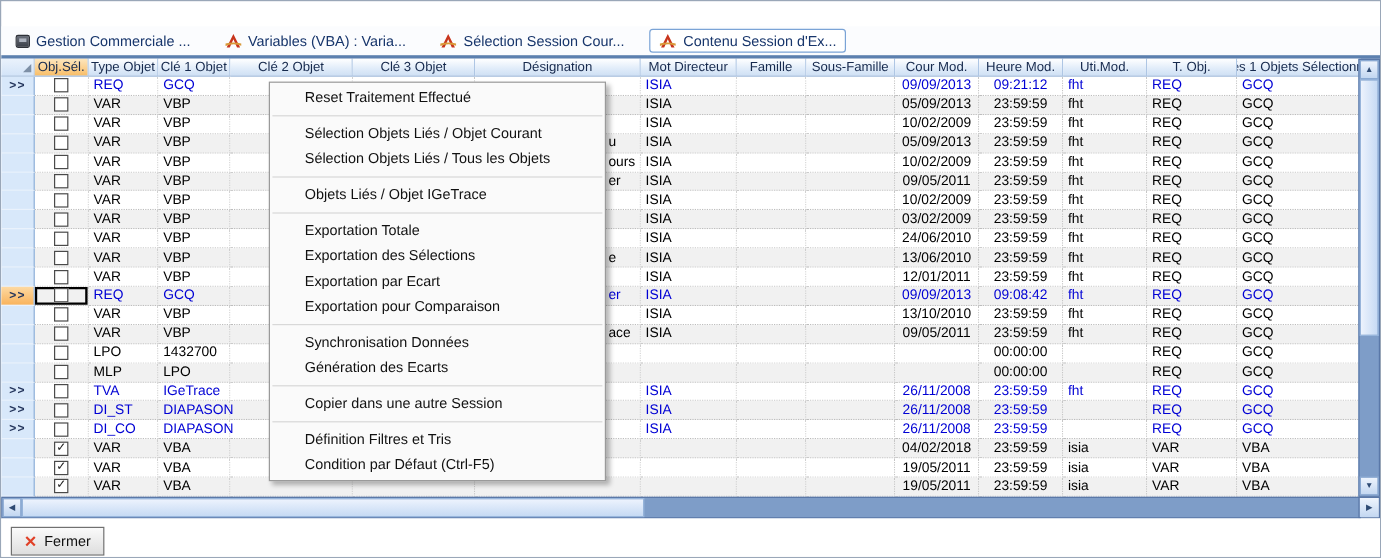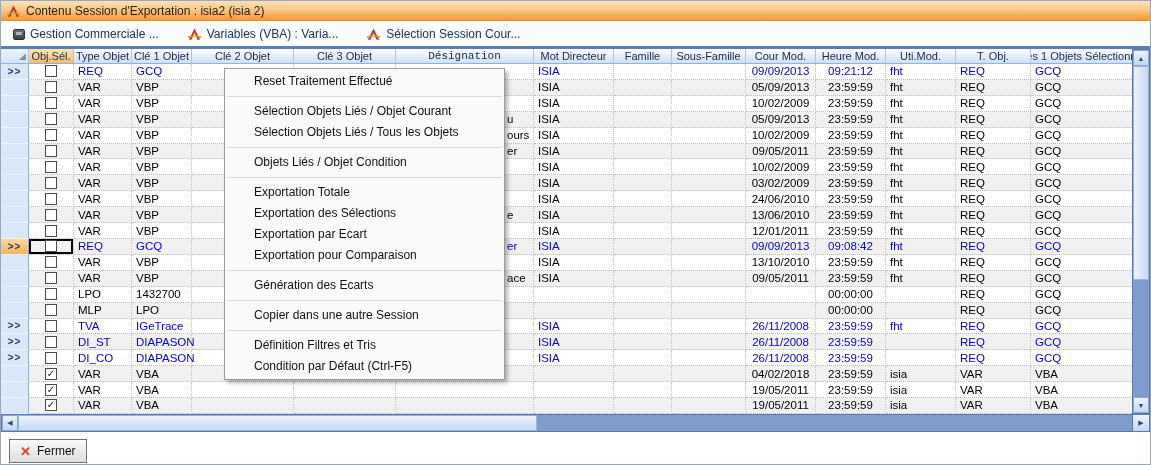--- a/index.html
+++ b/index.html
@@ -125,62 +125,62 @@
     background:linear-gradient(#fafafa,#dedede); border:1px solid #707070;
     font-size:12px; color:#111;
   }
   .xicon { color:#e04027; font-weight:bold; font-size:13px; line-height:13px; }
 </style>
 </head>
 <body>
 
 <div class="window">
 
-  <div class="titlebar">
-    <svg class="logo-a" viewBox="0 0 16 14">
-      <path d="M2 13 L8 1 L14 13 L11.2 13 L8 5.6 L4.8 13 Z" fill="#c8351d"></path>
-      <path d="M1 9.5 Q8 7.6 15 9.5 L15 11.4 Q8 8.6 1 11.6 Z" fill="#d99a3a"></path>
-    </svg>
-    <span class="title">Contenu Session d'Exportation : isia2 (isia 2)</span>
-  </div>
 
   <div class="tabbar">
     <div class="tab">
       <span class="tab-icon-box"></span>
       <span>Gestion Commerciale ...</span>
     </div>
     <div class="tab">
       <svg class="logo-a" viewBox="0 0 16 14">
           <path d="M2 13 L8 1 L14 13 L11.2 13 L8 5.6 L4.8 13 Z" fill="#c8351d"></path>
           <path d="M1 9.5 Q8 7.6 15 9.5 L15 11.4 Q8 8.6 1 11.6 Z" fill="#d99a3a"></path>
         </svg>
       <span>Variables (VBA) : Varia...</span>
     </div>
     <div class="tab">
       <svg class="logo-a" viewBox="0 0 16 14">
           <path d="M2 13 L8 1 L14 13 L11.2 13 L8 5.6 L4.8 13 Z" fill="#c8351d"></path>
           <path d="M1 9.5 Q8 7.6 15 9.5 L15 11.4 Q8 8.6 1 11.6 Z" fill="#d99a3a"></path>
         </svg>
       <span>Sélection Session Cour...</span>
     </div>
+    <div class="tab active">
+      <svg class="logo-a" viewBox="0 0 16 14">
+          <path d="M2 13 L8 1 L14 13 L11.2 13 L8 5.6 L4.8 13 Z" fill="#c8351d"></path>
+          <path d="M1 9.5 Q8 7.6 15 9.5 L15 11.4 Q8 8.6 1 11.6 Z" fill="#d99a3a"></path>
+        </svg>
+      <span>Contenu Session d'Ex...</span>
+    </div>
   </div>
 
   <div class="gridline"></div>
 
   <div class="grid">
     <div class="g-header" id="ghead">
         <div class="h corner" style="width: 28px;">
           <span class="corner-tri">◢</span>
         </div>
         <div class="h sorted" style="width: 45px;">Obj.Sél.</div>
         <div class="h" style="width: 58px;">Type Objet</div>
         <div class="h" style="width: 60px;">Clé 1 Objet</div>
         <div class="h" style="width: 102px;">Clé 2 Objet</div>
         <div class="h" style="width: 102px;">Clé 3 Objet</div>
-        <div class="h" style="width: 138px; font-family: Liberation Mono, monospace;">Désignation</div>
+        <div class="h" style="width: 138px;">Désignation</div>
         <div class="h" style="width: 80px;">Mot Directeur</div>
         <div class="h" style="width: 58px;">Famille</div>
         <div class="h" style="width: 74px;">Sous-Famille</div>
         <div class="h" style="width: 70px;">Cour Mod.</div>
         <div class="h" style="width: 70px;">Heure Mod.</div>
         <div class="h" style="width: 70px;">Uti.Mod.</div>
         <div class="h" style="width: 75px;">T. Obj.</div>
         <div class="h" style="width: 103px;">Clés 1 Objets Sélectionnés</div>
       </div>
     <div class="g-rows" id="grows">
@@ -668,27 +668,28 @@
   <div class="hbtn-right">
       <span>▶</span>
     </div>
 
   <div class="menu" id="ctxmenu">
       <div class="mi">Reset Traitement Effectué</div>
       <div class="msep"></div>
       <div class="mi">Sélection Objets Liés / Objet Courant</div>
       <div class="mi">Sélection Objets Liés / Tous les Objets</div>
       <div class="msep"></div>
-      <div class="mi">Objets Liés / Objet Condition</div>
+      <div class="mi">Objets Liés / Objet IGeTrace</div>
       <div class="msep"></div>
       <div class="mi">Exportation Totale</div>
       <div class="mi">Exportation des Sélections</div>
       <div class="mi">Exportation par Ecart</div>
       <div class="mi">Exportation pour Comparaison</div>
       <div class="msep"></div>
+      <div class="mi">Synchronisation Données</div>
       <div class="mi">Génération des Ecarts</div>
       <div class="msep"></div>
       <div class="mi">Copier dans une autre Session</div>
       <div class="msep"></div>
       <div class="mi">Définition Filtres et Tris</div>
       <div class="mi">Condition par Défaut (Ctrl-F5)</div>
     </div>
 
   <div class="footer">
     <div class="close-btn">

